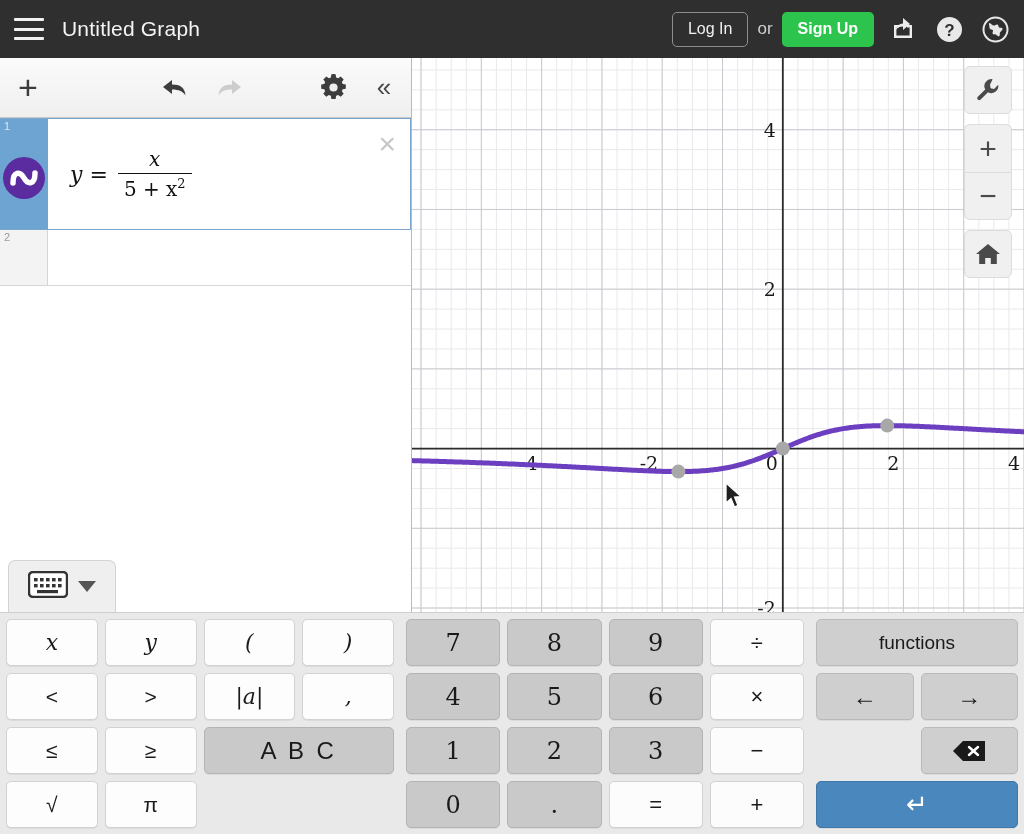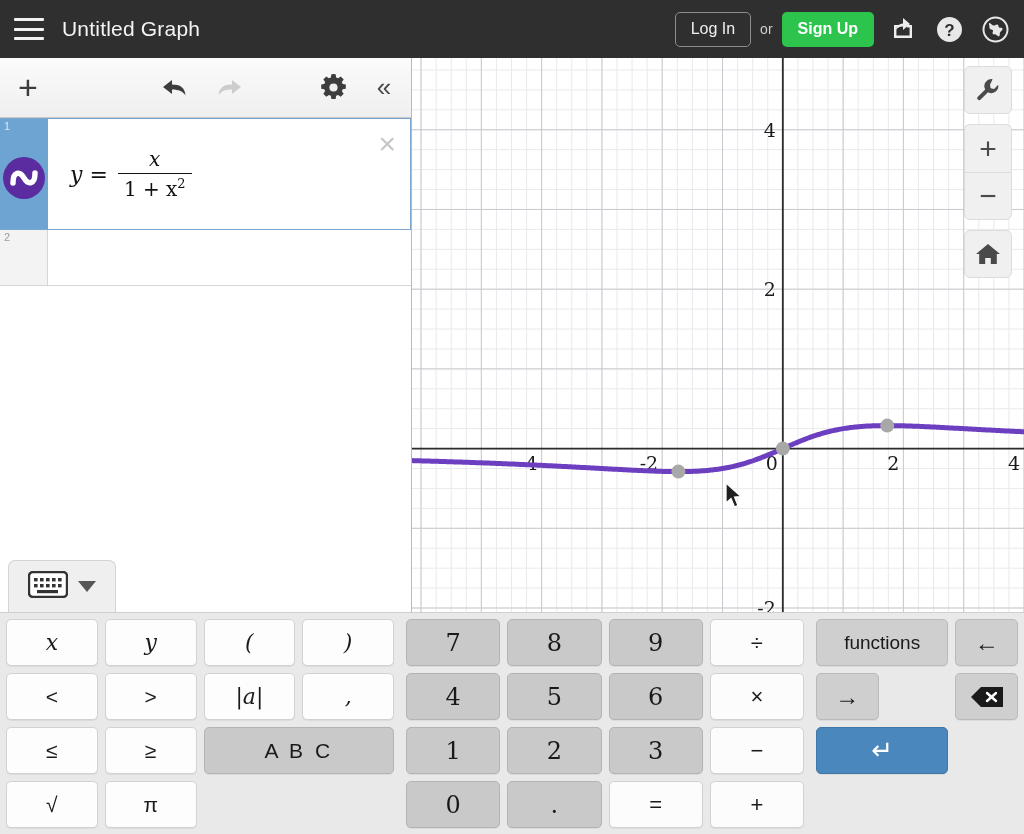--- a/index.html
+++ b/index.html
@@ -30,21 +30,21 @@
   .header-right {
     margin-left: auto; display: flex; align-items: center; gap: 0px;
     padding-right: 12px;
   }
   .login-btn {
     color: #f0f0f0; font-size: 16px;
     border: 1px solid #8d8d8d; border-radius: 5px;
     padding: 8px 15px 9px; background: transparent; cursor: pointer;
     line-height: 1;
   }
-  .or-text { color: #cfcfcf; font-size: 14px; margin: 0 9px; }
+  .or-text { color: #cfcfcf; font-size: 17px; margin: 0 9px; }
   .signup-btn {
     color: #fff; font-size: 16px; font-weight: bold;
     background: #2dc44d; border: none; border-radius: 5px;
     padding: 9px 16px 10px; cursor: pointer; line-height: 1;
   }
   .hicon { width: 34px; height: 34px; margin-left: 12px; cursor: pointer;
            display: flex; align-items: center; justify-content: center; }
   .hicon svg { display: block; }
 
   
@@ -152,34 +152,34 @@
     background: #e9e9e9; border-top: 1px solid #cfcfcf;
     display: flex;
   }
   .kb-sec { padding: 6px 6px; }
   .kb-left { width: 400px; }
   .kb-mid { width: 410px; }
   .kb-right { width: 214px; }
   .kb-grid { display: grid; gap: 7px; height: 100%; }
   .kb-left .kb-grid { grid-template-columns: repeat(4, 1fr); grid-template-rows: repeat(4, 1fr); }
   .kb-mid .kb-grid  { grid-template-columns: repeat(4, 1fr); grid-template-rows: repeat(4, 1fr); }
-  .kb-right .kb-grid { grid-template-columns: repeat(3, 1fr); grid-template-rows: repeat(4, 1fr); }
+  .kb-right .kb-grid { grid-template-columns: repeat(2, 1fr); grid-template-rows: repeat(4, 1fr); }
 
   .key {
     background: #fdfdfd; border: 1px solid #d2d2d2; border-radius: 5px;
     display: flex; align-items: center; justify-content: center;
     font-size: 21px; color: #1a1a1a; cursor: pointer; user-select: none;
     box-shadow: 0 1px 0 rgba(0,0,0,.06);
   }
   .key.serif { font-family: "DejaVu Serif", serif; font-style: italic; font-size: 22px; }
   .key.num { background: #c9c9c9; border-color: #b4b4b4; font-family: "DejaVu Serif", serif; font-size: 24px; }
   .key.op { background: #fcfcfc; font-size: 22px; }
   .key.wide2 { grid-column: span 2; }
   .key.enter { background: #4a87bd; border-color: #3f77a8; color: #fff; font-size: 26px; }
-  .key.abc { background: #c9c9c9; border-color: #b4b4b4; font-size: 21px; letter-spacing: 3px; }
+  .key.abc { background: #c9c9c9; border-color: #b4b4b4; font-size: 24px; letter-spacing: 3px; }
   .key.func { background: #cfcfcf; border-color: #bababa; font-size: 19px; }
   .key.bksp { background: #cfcfcf; border-color: #bababa; }
   .key.arrow { background: #cfcfcf; border-color: #bababa; font-size: 24px; }
   .key.empty { background: transparent; border: none; box-shadow: none; cursor: default; }
 </style>
 </head>
 <body>
 
 <div id="app">
 
@@ -263,21 +263,21 @@
             </svg>
           </div>
         </div>
         <div class="expr-body">
           <div class="expr-close">×</div>
           <div class="math mrow">
             <i>y</i>
             <span style="margin:0 7px">=</span>
             <span class="frac">
               <span class="num"><i>x</i></span>
-              <span class="den"><span>1 + x</span><sup class="exp">2</sup></span>
+              <span class="den"><span>5 + x</span><sup class="exp">2</sup></span>
             </span>
           </div>
         </div>
       </div>
 
       <div class="expr-row expr-row-empty">
         <div class="expr-gutter">
           <div class="expr-index">2</div>
         </div>
         <div class="expr-body"></div>

